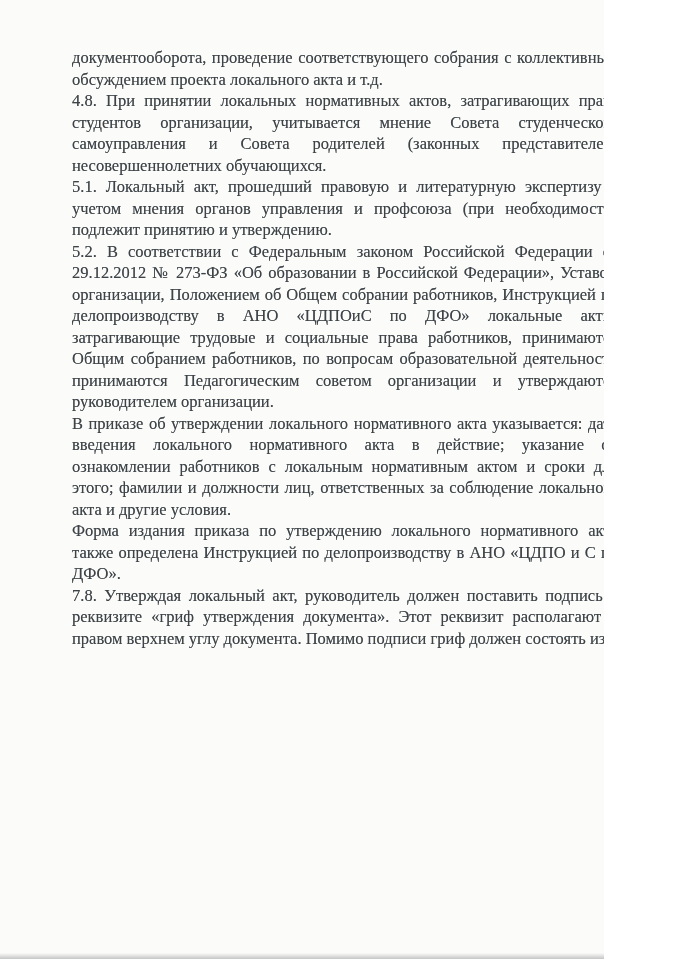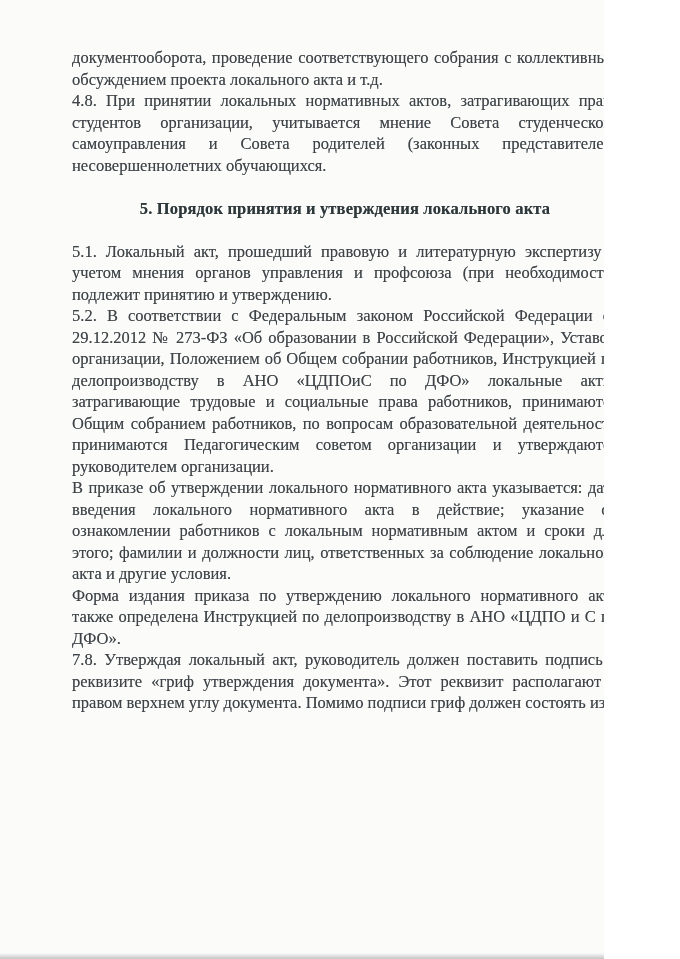--- a/index.html
+++ b/index.html
@@ -51,21 +51,20 @@
     filter: blur(0.6px);
   }
 </style>
 </head>
 <body>
 
 <div class="page">
   <div class="text-block">
     <p class="para">документооборота, проведение соответствующего собрания с коллективным обсуждением проекта локального акта и т.д.</p>
     <p class="para">4.8. При принятии локальных нормативных актов, затрагивающих права студентов организации, учитывается мнение Совета студенческого самоуправления и Совета родителей (законных представителей) несовершеннолетних обучающихся.</p>
-    <h2 class="heading">5. Порядок принятия и утверждения локального акта</h2>
     <p class="para">5.1. Локальный акт, прошедший правовую и литературную экспертизу с учетом мнения органов управления и профсоюза (при необходимости) подлежит принятию и утверждению.</p>
     <p class="para">5.2. В соответствии с Федеральным законом Российской Федерации от 29.12.2012 № 273-ФЗ «Об образовании в Российской Федерации», Уставом организации, Положением об Общем собрании работников, Инструкцией по делопроизводству в АНО «ЦДПОиС по ДФО» локальные акты, затрагивающие трудовые и социальные права работников, принимаются Общим собранием работников, по вопросам образовательной деятельности принимаются Педагогическим советом организации и утверждаются руководителем организации.</p>
     <p class="para">В приказе об утверждении локального нормативного акта указывается: дата введения локального нормативного акта в действие; указание об ознакомлении работников с локальным нормативным актом и сроки для этого; фамилии и должности лиц, ответственных за соблюдение локального акта и другие условия.</p>
     <p class="para">Форма издания приказа по утверждению локального нормативного акта также определена Инструкцией по делопроизводству в АНО «ЦДПО и С по ДФО».</p>
     <p class="para">7.8. Утверждая локальный акт, руководитель должен поставить подпись в реквизите «гриф утверждения документа». Этот реквизит располагают в правом верхнем углу документа. Помимо подписи гриф должен состоять из</p>
   </div>
   <div class="scan-edge-bottom"></div>
 </div>
 
 </body></html>

